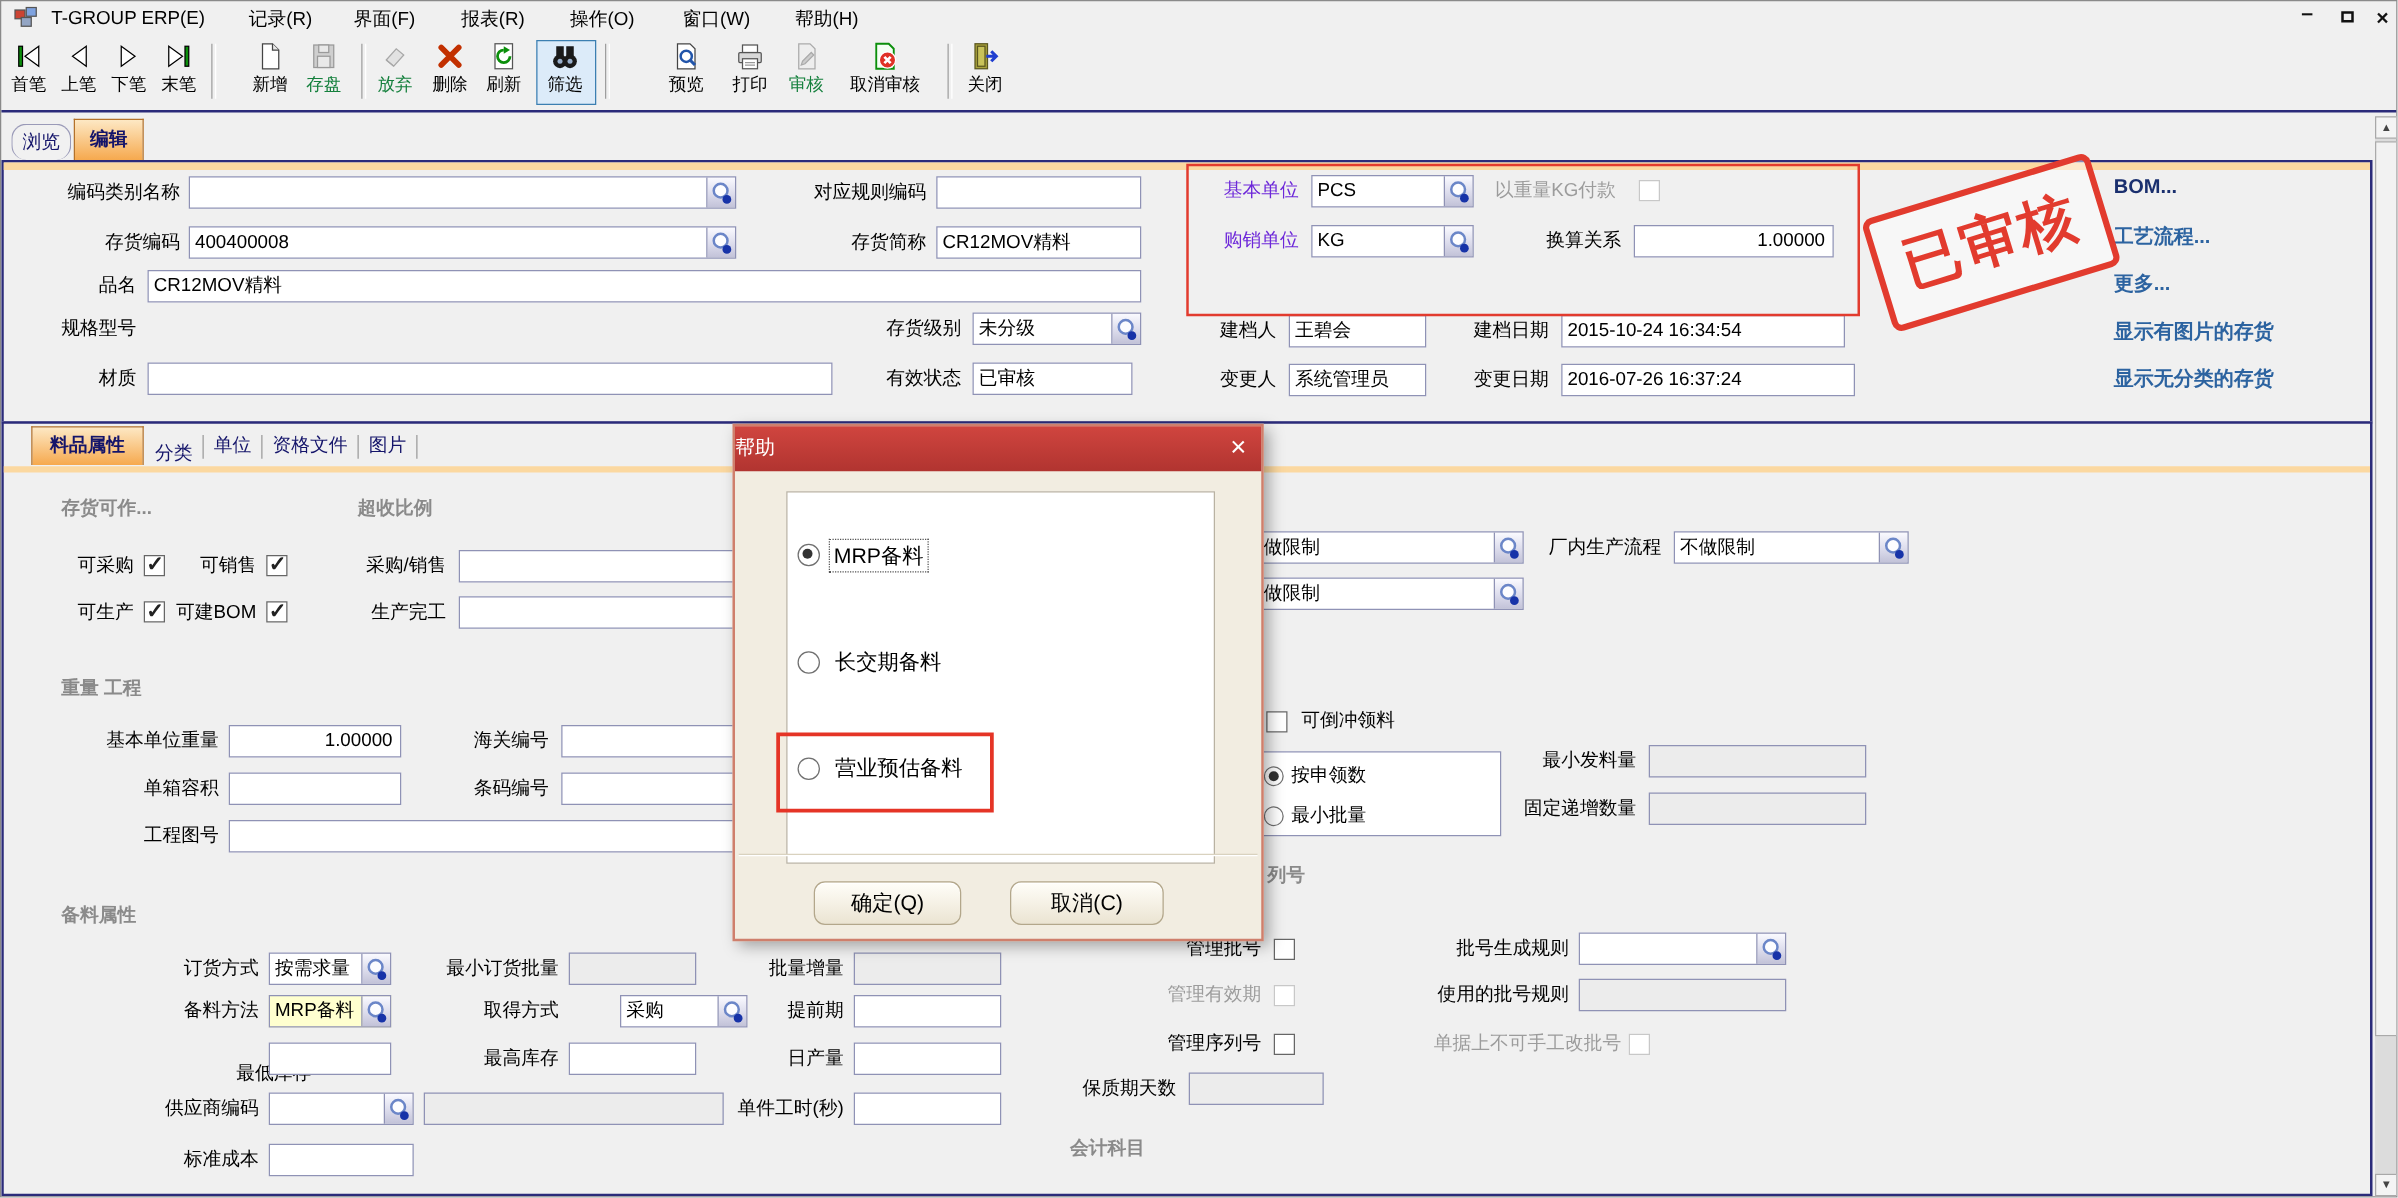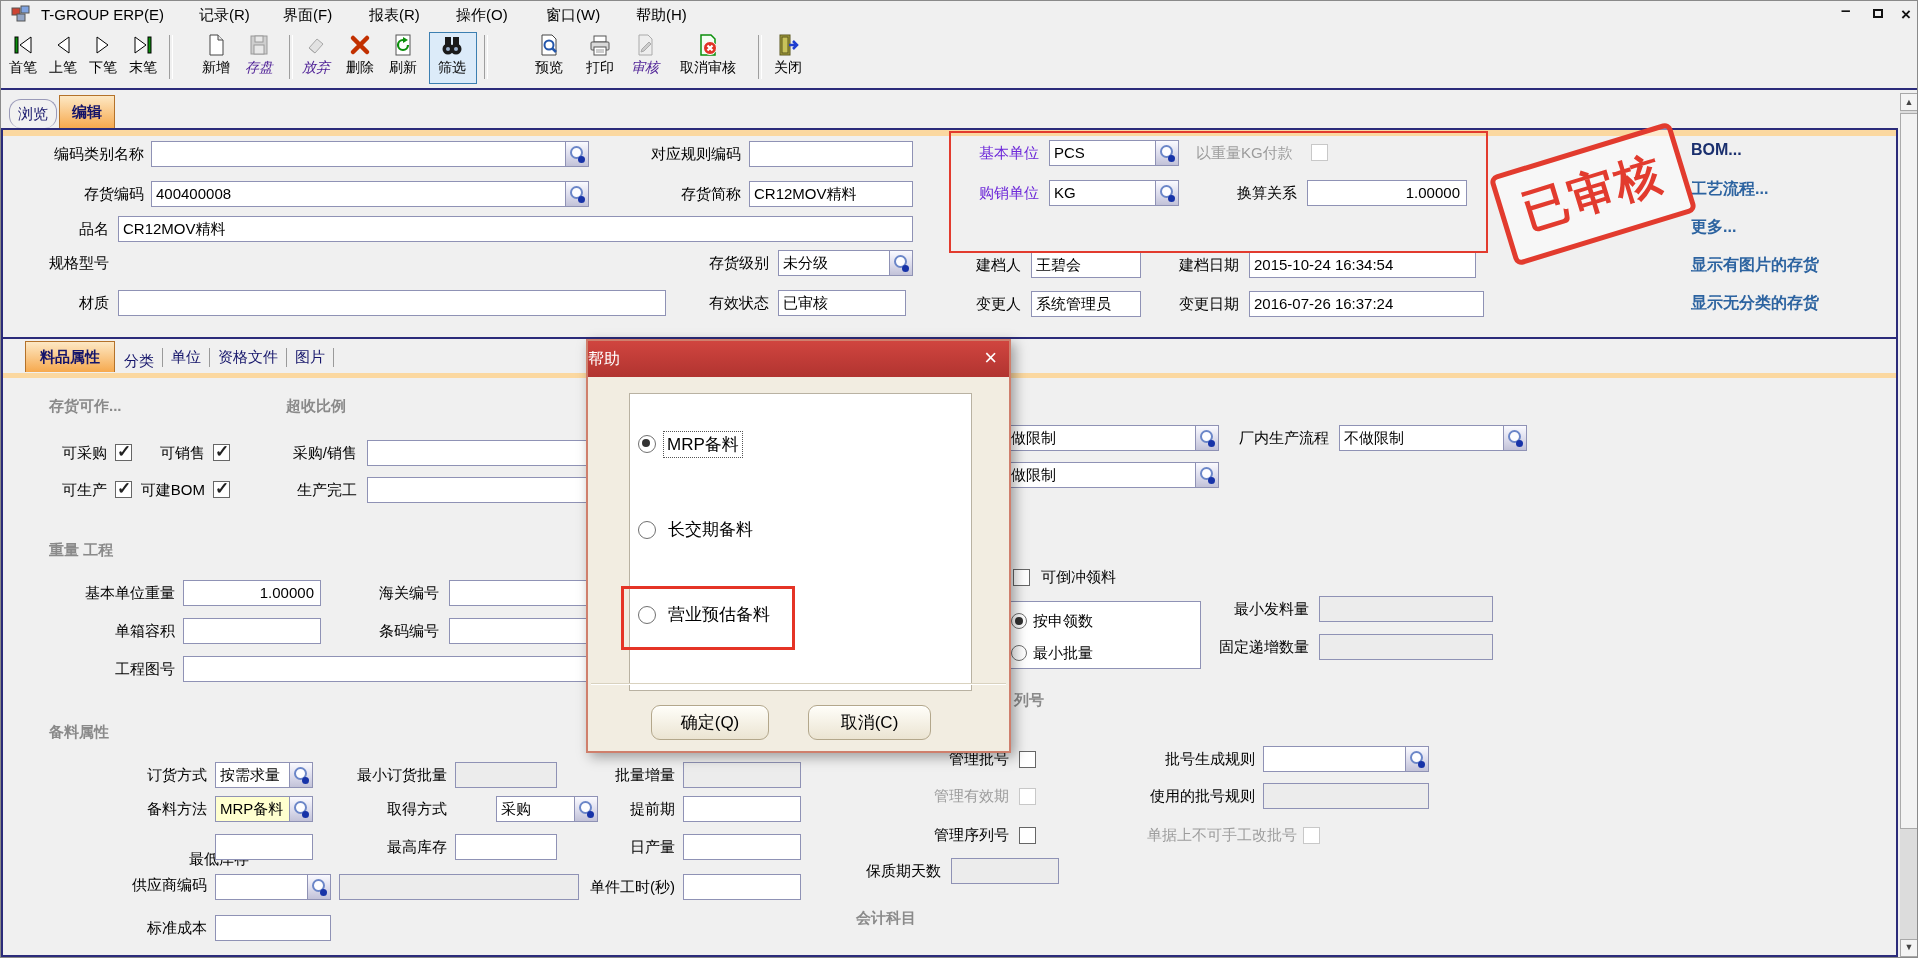--- a/index.html
+++ b/index.html
@@ -5,21 +5,21 @@
   html,body{margin:0;padding:0;background:#d8d8d8;font-family:"Liberation Sans",sans-serif;}
   #screen{position:relative;width:1918px;height:958px;background:#f0f0f0;overflow:hidden;border:1px solid #8a8a8a;box-sizing:border-box;}
   .abs{position:absolute;}
   
   .menu-item{position:absolute;top:5px;font-size:15px;color:#000;white-space:nowrap;}
   .winctl{position:absolute;top:4px;font-size:17px;font-weight:bold;color:#111;}
   
   .tb-btn{position:absolute;top:31px;height:50px;text-align:center;}
   .tb-btn svg{position:absolute;top:1px;left:50%;transform:translateX(-50%);}
   .tb-btn .cap{display:block;margin-top:27px;font-size:14px;line-height:16px;white-space:nowrap;color:#000;}
-  .tb-btn.dis .cap{color:#4c1d95;font-style:italic;}
+  .tb-btn.dis .cap{color:#15803d;}
   .tb-sep{position:absolute;top:34px;height:44px;width:2px;border-left:1px solid #9e9e9e;border-right:1px solid #fff;}
   .tb-sel{position:absolute;border:1px solid #3c7fb1;background:#dcebf9;z-index:0;}
   
   .tab{position:absolute;box-sizing:border-box;font-size:15px;text-align:center;color:#14146a;background:#f1f1f1;border:1px solid #9a9ab8;border-bottom:none;}
   .tab.active{background:linear-gradient(180deg,#fde8c4,#f6a94e);font-weight:bold;border-color:#b4722a;color:#14146a;}
   .tabsep{position:absolute;width:1px;background:#9a9a9a;}
   
   .panel{position:absolute;border:2px solid #2b2b7a;background:#f0f0f0;box-sizing:border-box;}
   .oband{position:absolute;background:#fbd8a0;}
   
@@ -259,21 +259,21 @@
   <div id="stamp">已审核</div>
   <span class="link navy" style="left:1690px;top:140px;">BOM...</span>
   <span class="link" style="left:1690px;top:178px;">工艺流程...</span>
   <span class="link" style="left:1690px;top:216px;">更多...</span>
   <span class="link" style="left:1690px;top:254px;">显示有图片的存货</span>
   <span class="link" style="left:1690px;top:292px;">显示无分类的存货</span>
 
   <div class="panel" style="left:0;top:336px;width:1897px;height:620px;"></div>
 
   <div class="tab active" style="left:24px;top:340px;width:90px;height:31px;line-height:29px;">料品属性</div>
-  <div class="tab" style="left:116px;top:349px;width:44px;height:27px;line-height:25px;border:none;background:transparent;font-family:Liberation Mono, monospace;">分类</div>
+  <div class="tab" style="left:116px;top:349px;width:44px;height:27px;line-height:25px;border:none;background:transparent;">分类</div>
   <div class="tabsep" style="left:161px;top:347px;height:19px;"></div>
   <div class="tab" style="left:163px;top:343px;width:44px;height:27px;line-height:25px;border:none;background:transparent;">单位</div>
   <div class="tabsep" style="left:208px;top:347px;height:19px;"></div>
   <div class="tab" style="left:210px;top:343px;width:74px;height:27px;line-height:25px;border:none;background:transparent;">资格文件</div>
   <div class="tabsep" style="left:285px;top:347px;height:19px;"></div>
   <div class="tab" style="left:287px;top:343px;width:44px;height:27px;line-height:25px;border:none;background:transparent;">图片</div>
   <div class="tabsep" style="left:332px;top:347px;height:19px;"></div>
   <div class="oband" style="left:2px;top:372px;width:1893px;height:5px;"></div>
 
   <span class="sec" style="left:48px;top:396px;">存货可作...</span>
@@ -341,21 +341,21 @@
   <span class="lbl" style="right:1242px;top:798px;">提前期</span>
   <div class="fld" style="left:682px;top:795px;width:118px;"><span class="val"></span></div>
 
   <span class="lbl" style="right:1668px;top:836px;margin-top:12px;">最低库存</span>
   <div class="fld" style="left:214px;top:833px;width:98px;"><span class="val"></span></div>
   <span class="lbl" style="right:1470px;top:836px;">最高库存</span>
   <div class="fld" style="left:454px;top:833px;width:102px;"><span class="val"></span></div>
   <span class="lbl" style="right:1242px;top:836px;">日产量</span>
   <div class="fld" style="left:682px;top:833px;width:118px;"><span class="val"></span></div>
 
-  <span class="lbl" style="right:1710px;top:876px;font-family:Liberation Mono, monospace;">供应商编码</span>
+  <span class="lbl" style="right:1710px;top:876px;">供应商编码</span>
   <div class="fld haslk" style="left:214px;top:873px;width:116px;"><span class="val"></span><span class="lk"></span></div>
   <div class="fld dis" style="left:338px;top:873px;width:240px;"><span class="val"></span></div>
   <span class="lbl" style="right:1242px;top:876px;">单件工时(秒)</span>
   <div class="fld" style="left:682px;top:873px;width:118px;"><span class="val"></span></div>
 
   <span class="lbl" style="right:1710px;top:917px;">标准成本</span>
   <div class="fld" style="left:214px;top:914px;width:116px;"><span class="val"></span></div>
 
   <span class="lbl" style="right:908px;top:748px;">管理批号</span>
   <span class="cb" style="left:1018px;top:750px;"></span>

